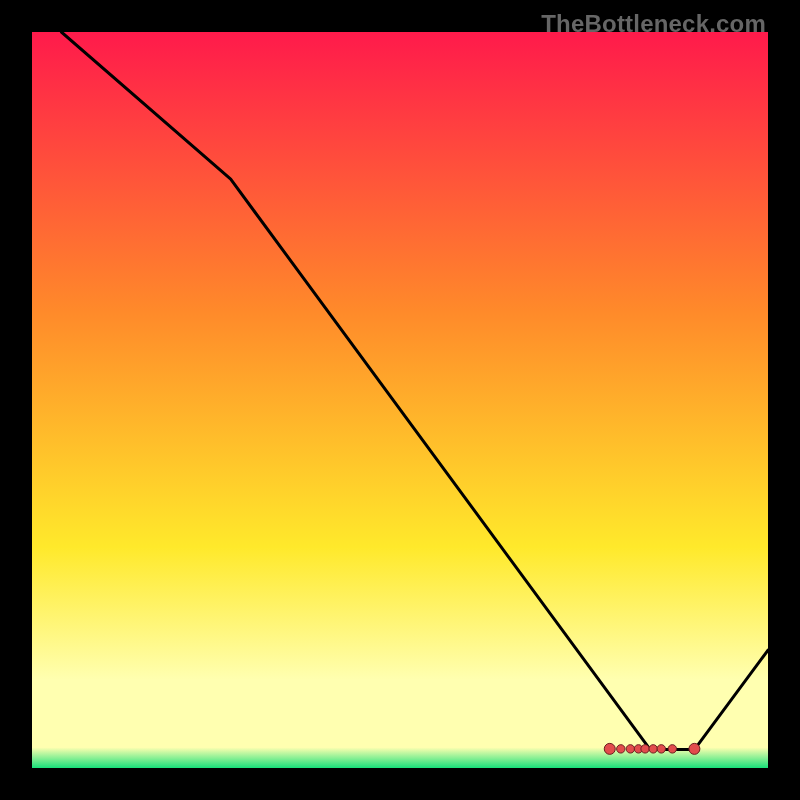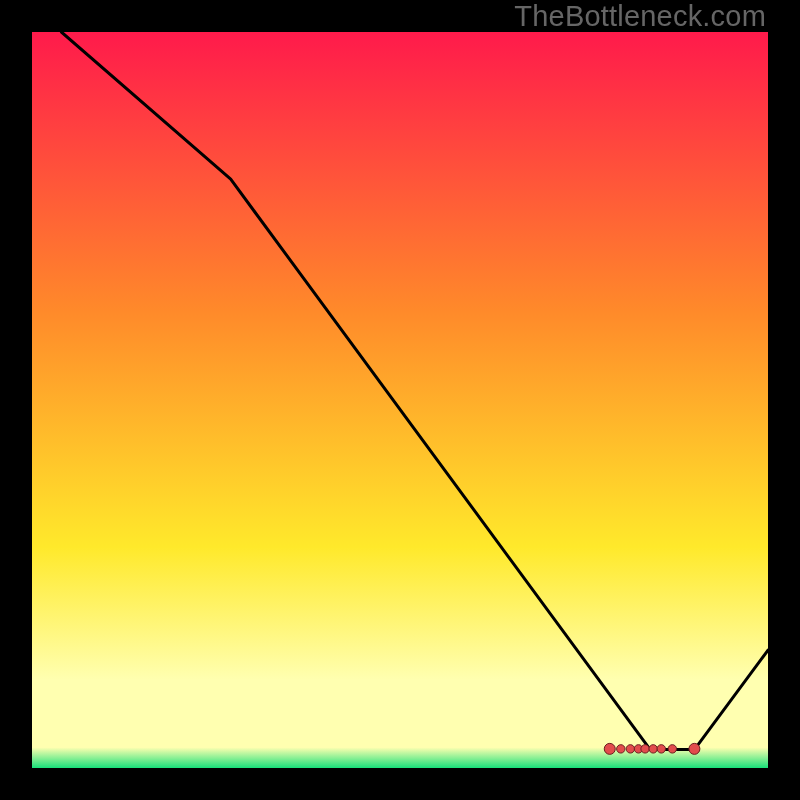--- a/index.html
+++ b/index.html
@@ -1,17 +1,17 @@
 <!DOCTYPE html>
 <html><head>
 <meta charset="utf-8">
 <style>
 html,body{margin:0;padding:0;width:800px;height:800px;background:#000;overflow:hidden;font-family:Arial,Helvetica,sans-serif}
 .frame{position:absolute;left:32px;top:32px;width:736px;height:736px;}
-.watermark{position:absolute;right:34px;top:0;color:#666;font-size:29px;font-weight:400;letter-spacing:.2px}
+.watermark{position:absolute;right:34px;top:10px;color:#666;font-size:24px;font-weight:700;letter-spacing:.2px}
 svg{position:absolute;left:32px;top:32px;display:block}
 </style>
 </head>
 <body>
 
 <div class="watermark">TheBottleneck.com</div>
 
 <svg id="chart" width="736" height="736" viewBox="0 0 736 736">
   <defs>
     <linearGradient id="bg" x1="0" y1="0" x2="0" y2="1">

